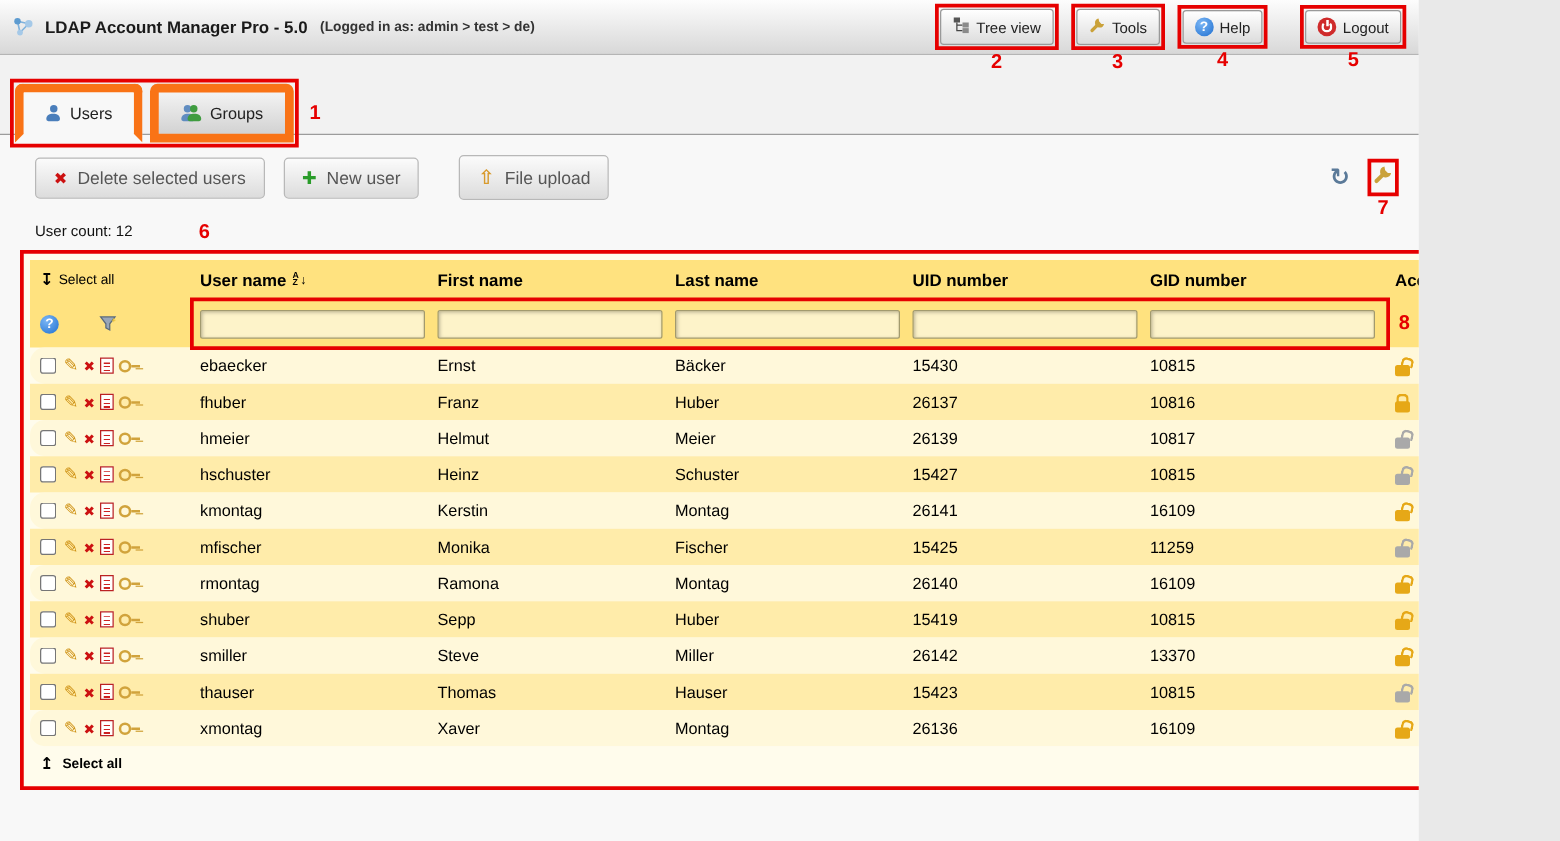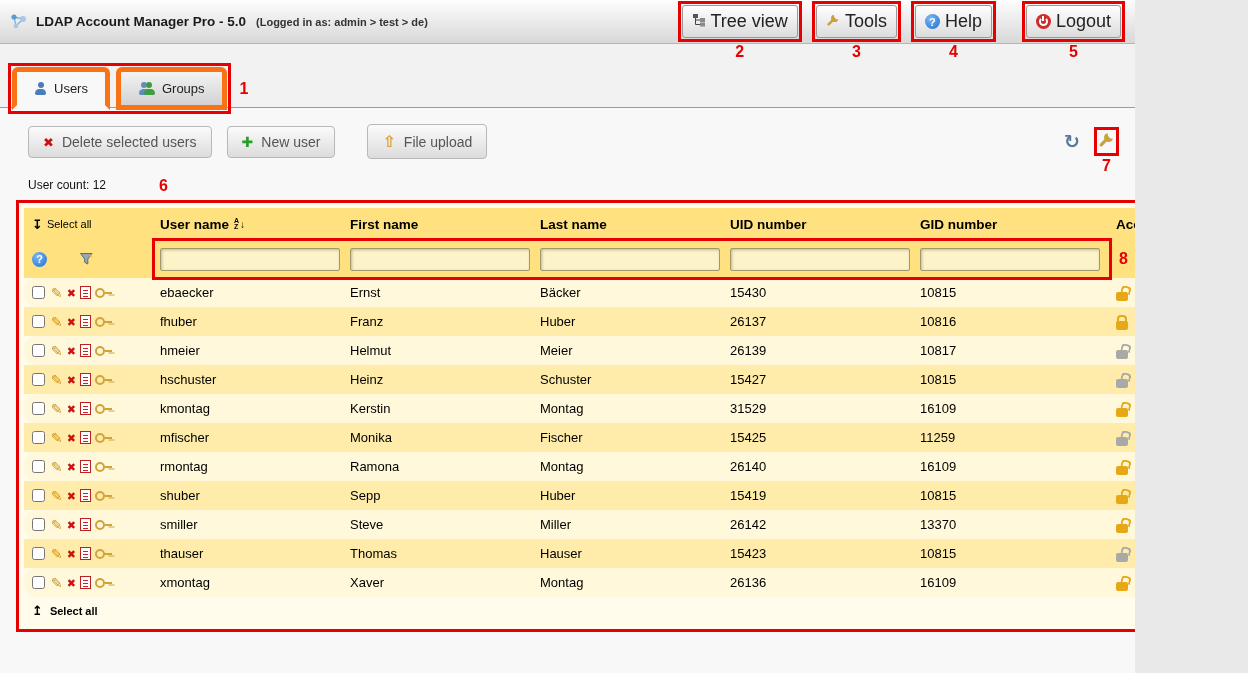--- a/index.html
+++ b/index.html
@@ -7,36 +7,36 @@
   .page { position:relative; width:1135px; height:673px; background:#f2f2f2; overflow:hidden; }
 
   
   .top-bar { position:absolute; top:0; left:0; width:100%; height:44px;
              background:linear-gradient(#fdfdfd,#d8d8d8); border-bottom:1px solid #b5b5b5;
              display:flex; align-items:center; padding:0 8px; }
   .logo { display:inline-flex; margin-right:6px; }
   .app-title { font-weight:bold; font-size:13.5px; color:#1a1a1a; }
   .login-info { font-size:11px; font-weight:bold; color:#333; margin-left:10px; }
   .top-nav { margin-left:auto; display:flex; align-items:center; gap:10px; padding-right:2px; }
-  .nav-btn { display:flex; align-items:center; gap:5px; padding:5px 9px; font-size:18px; color:#222;
+  .nav-btn { display:flex; align-items:center; gap:5px; padding:5px 9px; font-size:12px; color:#222;
              background:linear-gradient(#ffffff,#dcdcdc); border:1px solid #999; border-radius:3px;
              cursor:pointer; font-family:inherit; white-space:nowrap; }
   .logout-gap { margin-left:16px; }
 
   
   .ann-wrap { position:relative; display:inline-block; border:3px solid #e60000; padding:1px; z-index:20; }
   .ann-num { position:absolute; color:#e60000; font-weight:bold; font-size:16px; z-index:30; }
   .ann-num.below { top:calc(100% + 4px); left:50%; transform:translateX(-50%); }
   .ann-num.right { left:calc(100% + 12px); top:50%; transform:translateY(-50%); }
 
   
   .tabs-row { position:absolute; top:63px; left:8px; z-index:5; }
   .tabs { display:flex; gap:6px; align-items:flex-end; }
   .tab { display:flex; align-items:center; gap:7px; padding:9px 17px; font-size:13px; color:#222;
-         background:linear-gradient(#f3f3f3,#d2d2d2); border:5px solid #f97316; border-radius:6px 6px 0 0;
+         background:linear-gradient(#f3f3f3,#d2d2d2); border:7px solid #f97316; border-radius:6px 6px 0 0;
          cursor:pointer; }
   .tab.active { background:#f8f8f8; border-bottom-color:#f8f8f8; }
 
   .content { position:absolute; top:107px; left:0; width:100%; height:566px;
              background:#f8f8f8; border-top:1px solid #9c9c9c; }
 
   
   .toolbar { position:absolute; top:124px; left:28px; right:16px; display:flex; align-items:center; z-index:6; }
   .tool-btn { display:flex; align-items:center; gap:8px; padding:7px 14px; font-size:14px; color:#555;
               background:linear-gradient(#fbfbfb,#dcdcdc); border:1px solid #b8b8b8; border-radius:4px;
@@ -384,21 +384,21 @@
     <div class="cell controls">
       <input type="checkbox" style="">
       <span class="icon-edit"></span>
       <span class="icon-x"></span>
       <span class="pdf-icon"></span>
       <span class="key-icon"></span>
     </div>
     <div class="cell">kmontag</div>
     <div class="cell">Kerstin</div>
     <div class="cell">Montag</div>
-    <div class="cell">31529</div>
+    <div class="cell">26141</div>
     <div class="cell">16109</div>
     <div class="cell status-cell">
       <span class="lock unlocked"></span>
     </div>
   </div>
         <div class="trow row odd">
     <div class="cell controls">
       <input type="checkbox" style="">
       <span class="icon-edit"></span>
       <span class="icon-x"></span>

